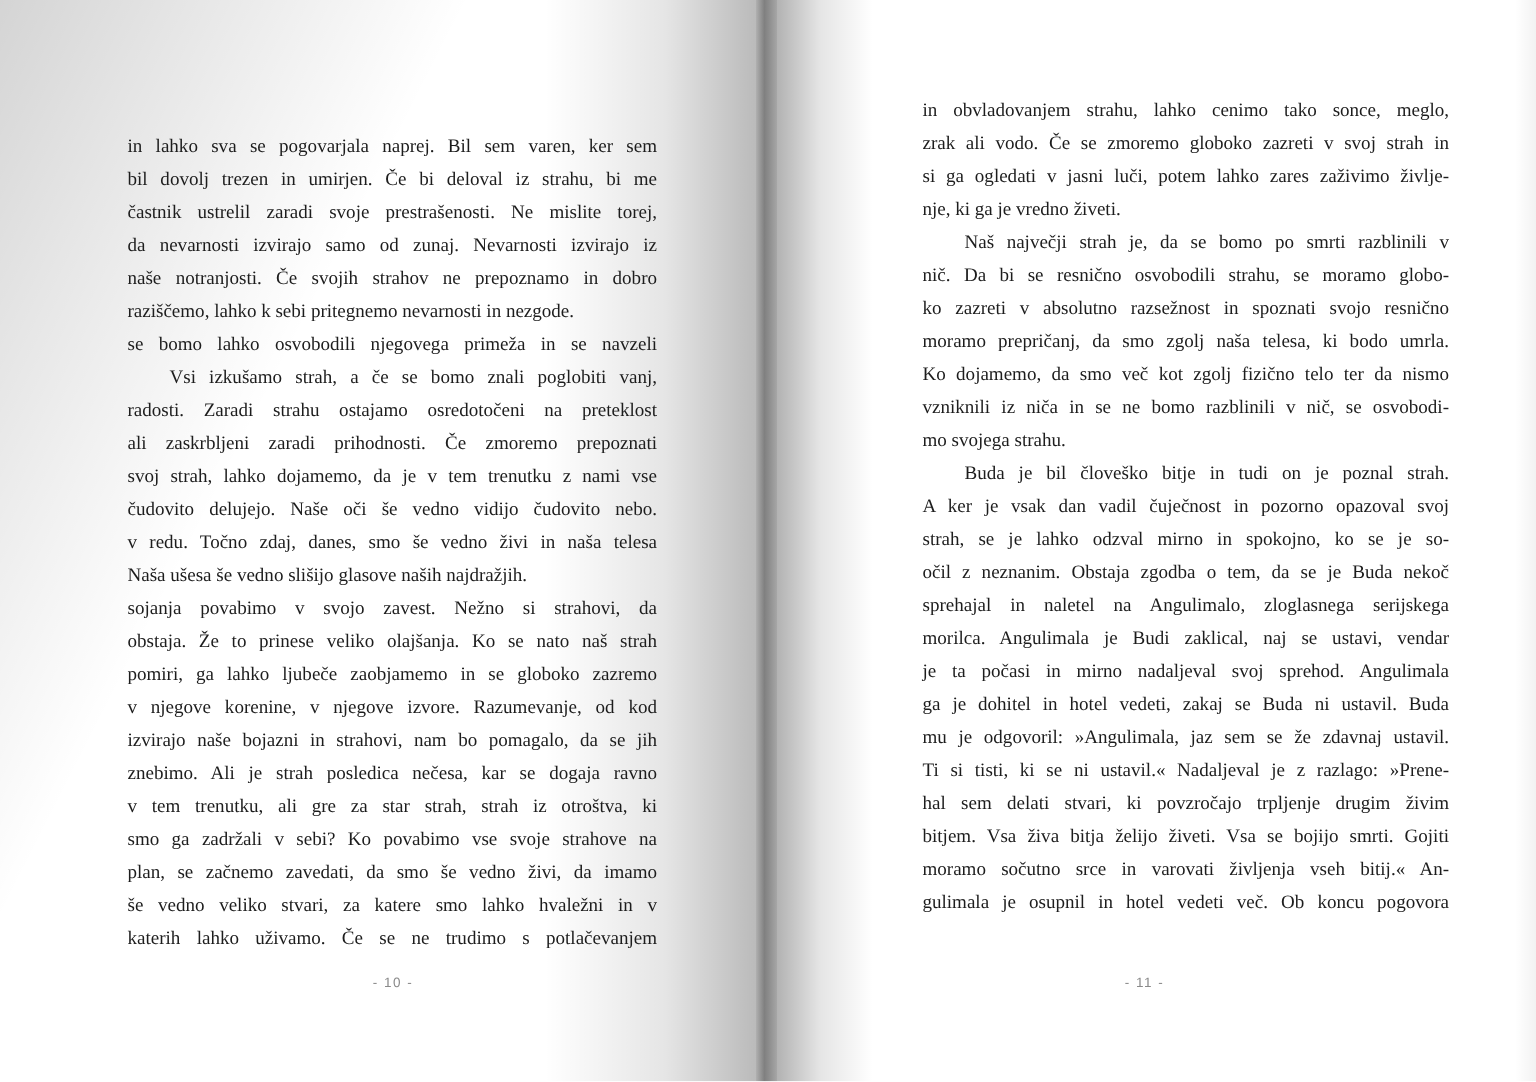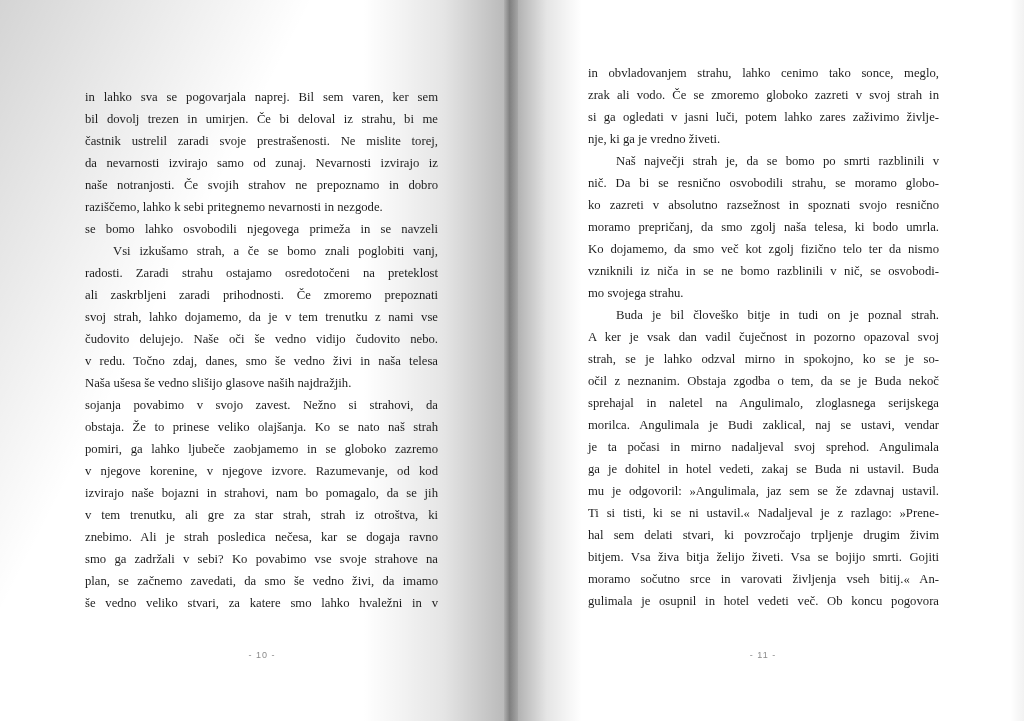--- a/index.html
+++ b/index.html
@@ -47,21 +47,21 @@
     background: linear-gradient(to left, rgba(0,0,0,0.05), rgba(0,0,0,0));
   }
   .text-col {
     position: absolute;
     top: 62px;
     font-size: 12.7px;
     line-height: 22px;
     color: #1d1d1d;
   }
   .text-col.left  { left: 85px;  width: 353px; margin-top: 24px; }
-  .text-col.right { left: 588px; width: 351px; }
+  .text-col.right { left: 615px; width: 351px; }
   .line {
     text-align: justify;
     text-align-last: justify;
     height: 22px;
   }
   .line.par-end { text-align-last: left; }
   .line.indent  { text-indent: 28px; }
   .page-number {
     position: absolute;
     top: 650px;
@@ -98,25 +98,26 @@
       <div class="line">ali zaskrbljeni zaradi prihodnosti. Če zmoremo prepoznati</div>
       <div class="line">svoj strah, lahko dojamemo, da je v tem trenutku z nami vse</div>
       <div class="line">čudovito delujejo. Naše oči še vedno vidijo čudovito nebo.</div>
       <div class="line">v redu. Točno zdaj, danes, smo še vedno živi in naša telesa</div>
       <div class="line par-end">Naša ušesa še vedno slišijo glasove naših najdražjih.</div>
       <div class="line">sojanja povabimo v svojo zavest. Nežno si strahovi, da</div>
       <div class="line">obstaja. Že to prinese veliko olajšanja. Ko se nato naš strah</div>
       <div class="line">pomiri, ga lahko ljubeče zaobjamemo in se globoko zazremo</div>
       <div class="line">v njegove korenine, v njegove izvore. Razumevanje, od kod</div>
       <div class="line">izvirajo naše bojazni in strahovi, nam bo pomagalo, da se jih</div>
+      <div class="line">znebimo. Ali je strah posledica nečesa, kar se dogaja ravno</div>
       <div class="line">v tem trenutku, ali gre za star strah, strah iz otroštva, ki</div>
-      <div class="line">znebimo. Ali je strah posledica nečesa, kar se dogaja ravno</div>
       <div class="line">smo ga zadržali v sebi? Ko povabimo vse svoje strahove na</div>
       <div class="line">plan, se začnemo zavedati, da smo še vedno živi, da imamo</div>
       <div class="line">še vedno veliko stvari, za katere smo lahko hvaležni in v</div>
+      <div class="line">katerih lahko uživamo. Če se ne trudimo s potlačevanjem</div>
     </div>
 
   <div class="text-col right">
       <div class="line">in obvladovanjem strahu, lahko cenimo tako sonce, meglo,</div>
       <div class="line">zrak ali vodo. Če se zmoremo globoko zazreti v svoj strah in</div>
       <div class="line">si ga ogledati v jasni luči, potem lahko zares zaživimo življe-</div>
       <div class="line par-end">nje, ki ga je vredno živeti.</div>
       <div class="line indent">Naš največji strah je, da se bomo po smrti razblinili v</div>
       <div class="line">nič. Da bi se resnično osvobodili strahu, se moramo globo-</div>
       <div class="line">ko zazreti v absolutno razsežnost in spoznati svojo resnično</div>

